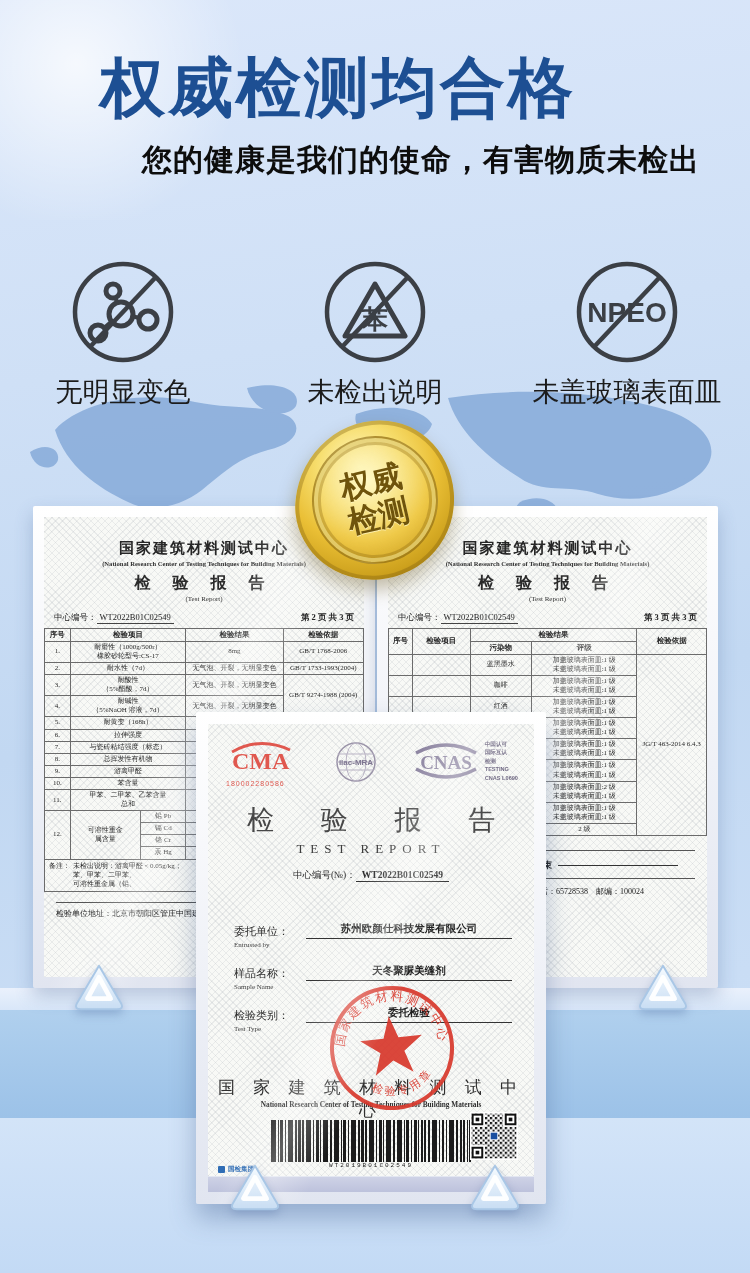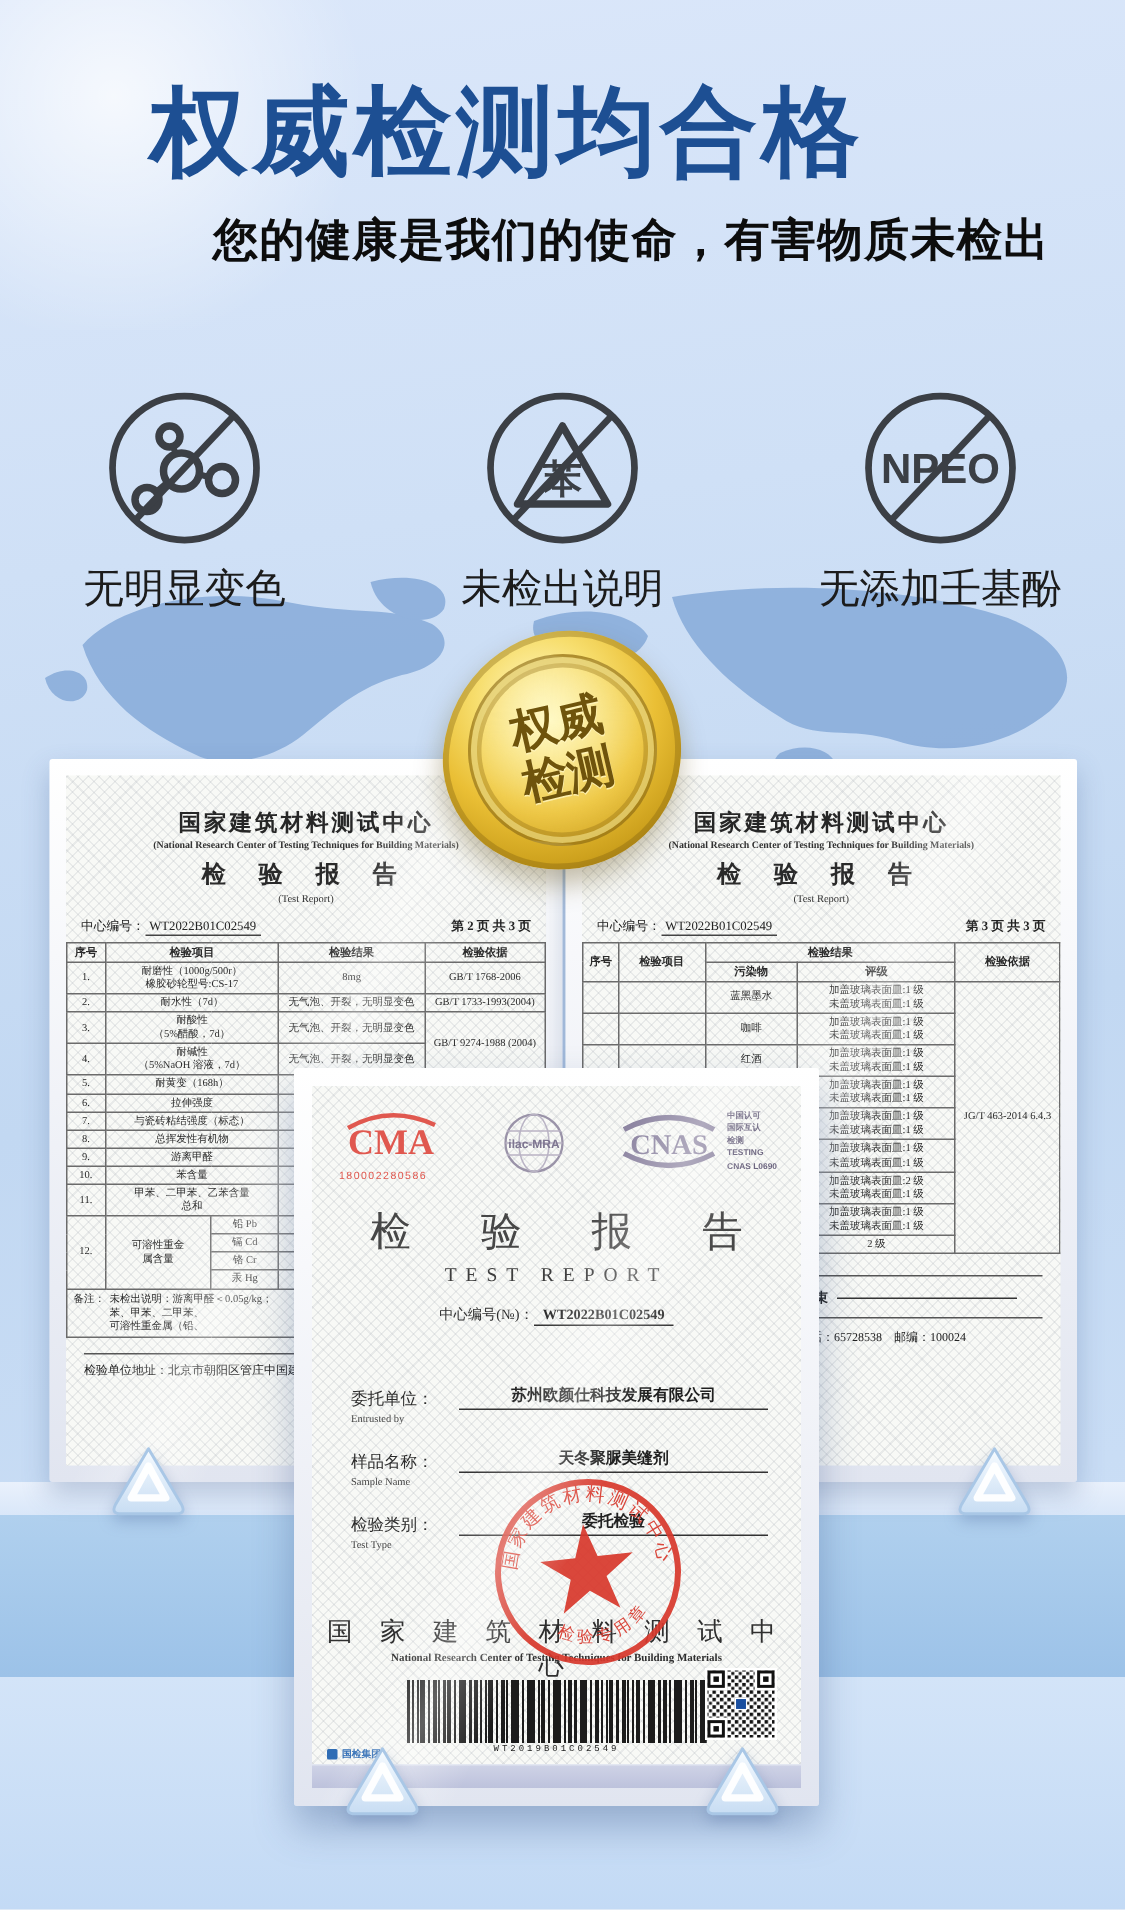--- a/index.html
+++ b/index.html
@@ -168,21 +168,21 @@
         <line x1="86" y1="20" x2="20" y2="90" stroke="#3b3f45" stroke-width="4.5"></line>
       </svg>
       <div class="badge-label">未检出说明</div>
     </div>
     <div class="badge">
       <svg viewBox="0 0 108 108">
         <circle cx="54" cy="54" r="48" fill="none" stroke="#3b3f45" stroke-width="4.5"></circle>
         <text x="54" y="64" text-anchor="middle" font-size="28" font-weight="bold" fill="#3b3f45" font-family="'Liberation Sans',sans-serif">NPEO</text>
         <line x1="86" y1="20" x2="20" y2="90" stroke="#3b3f45" stroke-width="4.5"></line>
       </svg>
-      <div class="badge-label">无添加壬基酚</div>
+      <div class="badge-label">未盖玻璃表面皿</div>
     </div>
   </div>
 
   <div class="podium-top"></div>
   <div class="podium-band"></div>
   <div class="podium-floor"></div>
 
   <div class="cert cert-left">
     <div class="paper rp">
       <div class="org">国家建筑材料测试中心</div>

